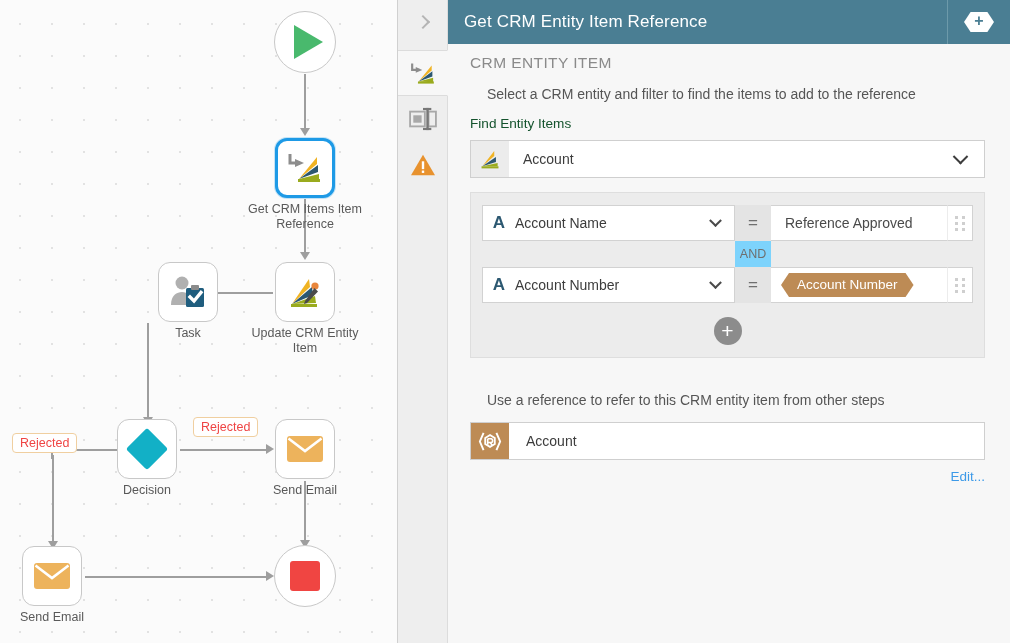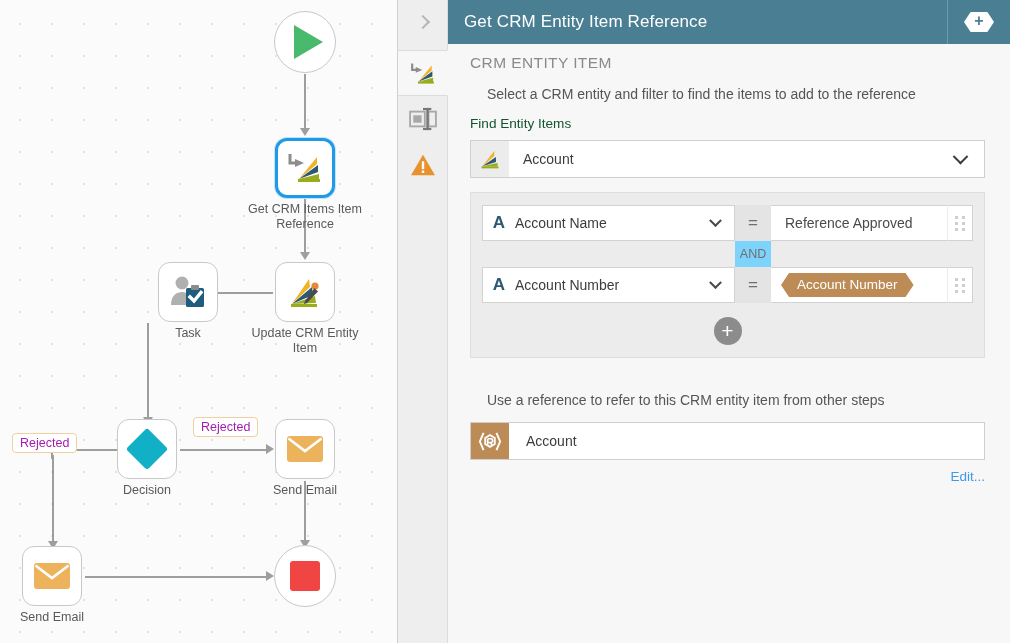--- a/index.html
+++ b/index.html
@@ -74,21 +74,21 @@
     font-size: 12.5px;
     color: #595959;
     line-height: 15px;
     white-space: pre-line;
   }
   .edge-label {
     position: absolute;
     background: #fff;
     border: 1px solid #f0cfa0;
     border-radius: 4px;
-    color: #a21caf;
+    color: #ef4444;
     font-size: 12.5px;
     padding: 2px 7px;
     white-space: nowrap;
   }
 
   
   .tri-play {
     width: 0; height: 0;
     border-top: 17px solid transparent;
     border-bottom: 17px solid transparent;

